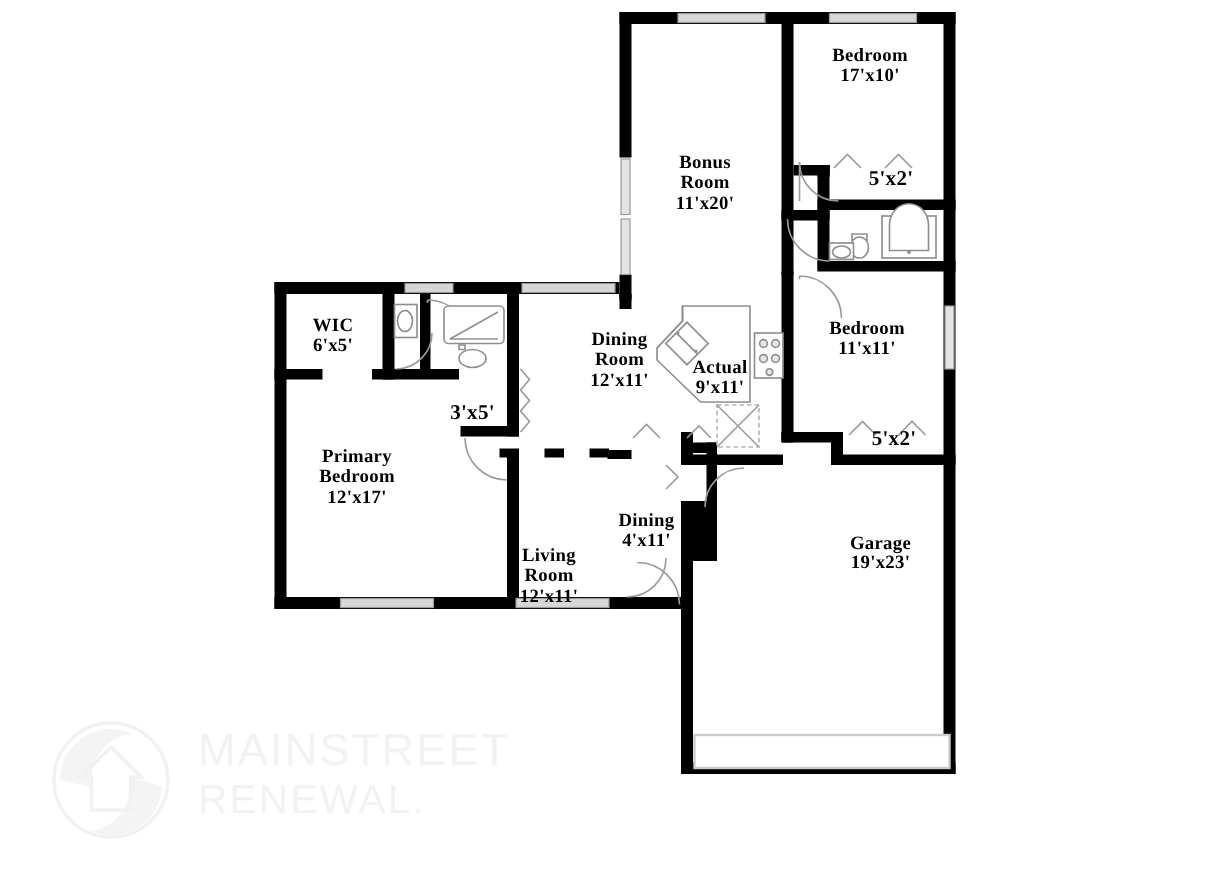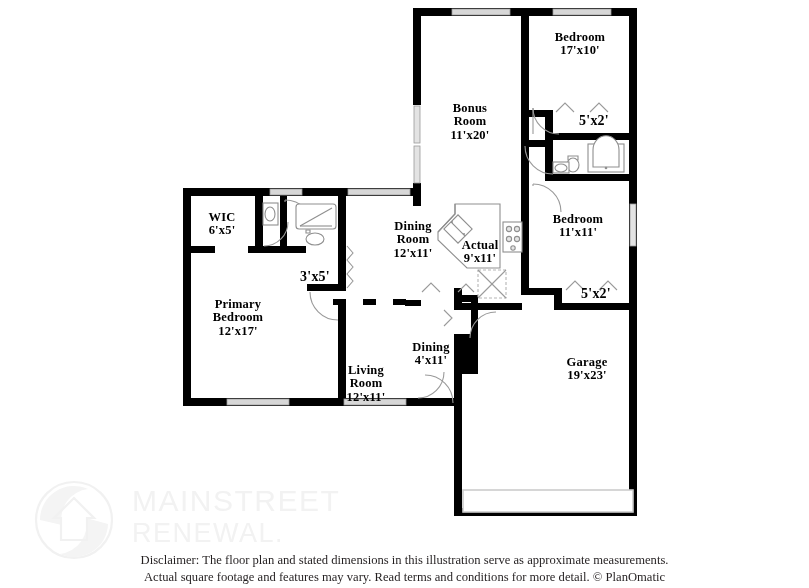--- a/index.html
+++ b/index.html
@@ -318,18 +318,14 @@
       <path d="M 50 42 m -34 0 a 34 34 0 0 1 48 -31 a 30 30 0 0 0 -26 36 z" fill="#f4f4f4"></path>
       <path d="M 50 42 m 34 4 a 34 34 0 0 1 -48 30 a 30 30 0 0 0 26 -36 z" fill="#f4f4f4"></path>
       <path d="M 50 20 L 70 40 L 63 40 L 63 62 L 37 62 L 37 40 L 30 40 Z" fill="none" stroke="#f1f1f1" stroke-width="2.2"></path>
     </svg>
     <div id="wm-text">
       <span id="wm-line1">MAINSTREET</span>
       <span id="wm-line2">RENEWAL.</span>
     </div>
   </div>
 
-  <div id="disclaimer">
-    <div>Disclaimer: The floor plan and stated dimensions in this illustration serve as approximate measurements.</div>
-    <div>Actual square footage and features may vary. Read terms and conditions for more detail. © PlanOmatic</div>
-  </div>
 
 </div>
 
 </body></html>

